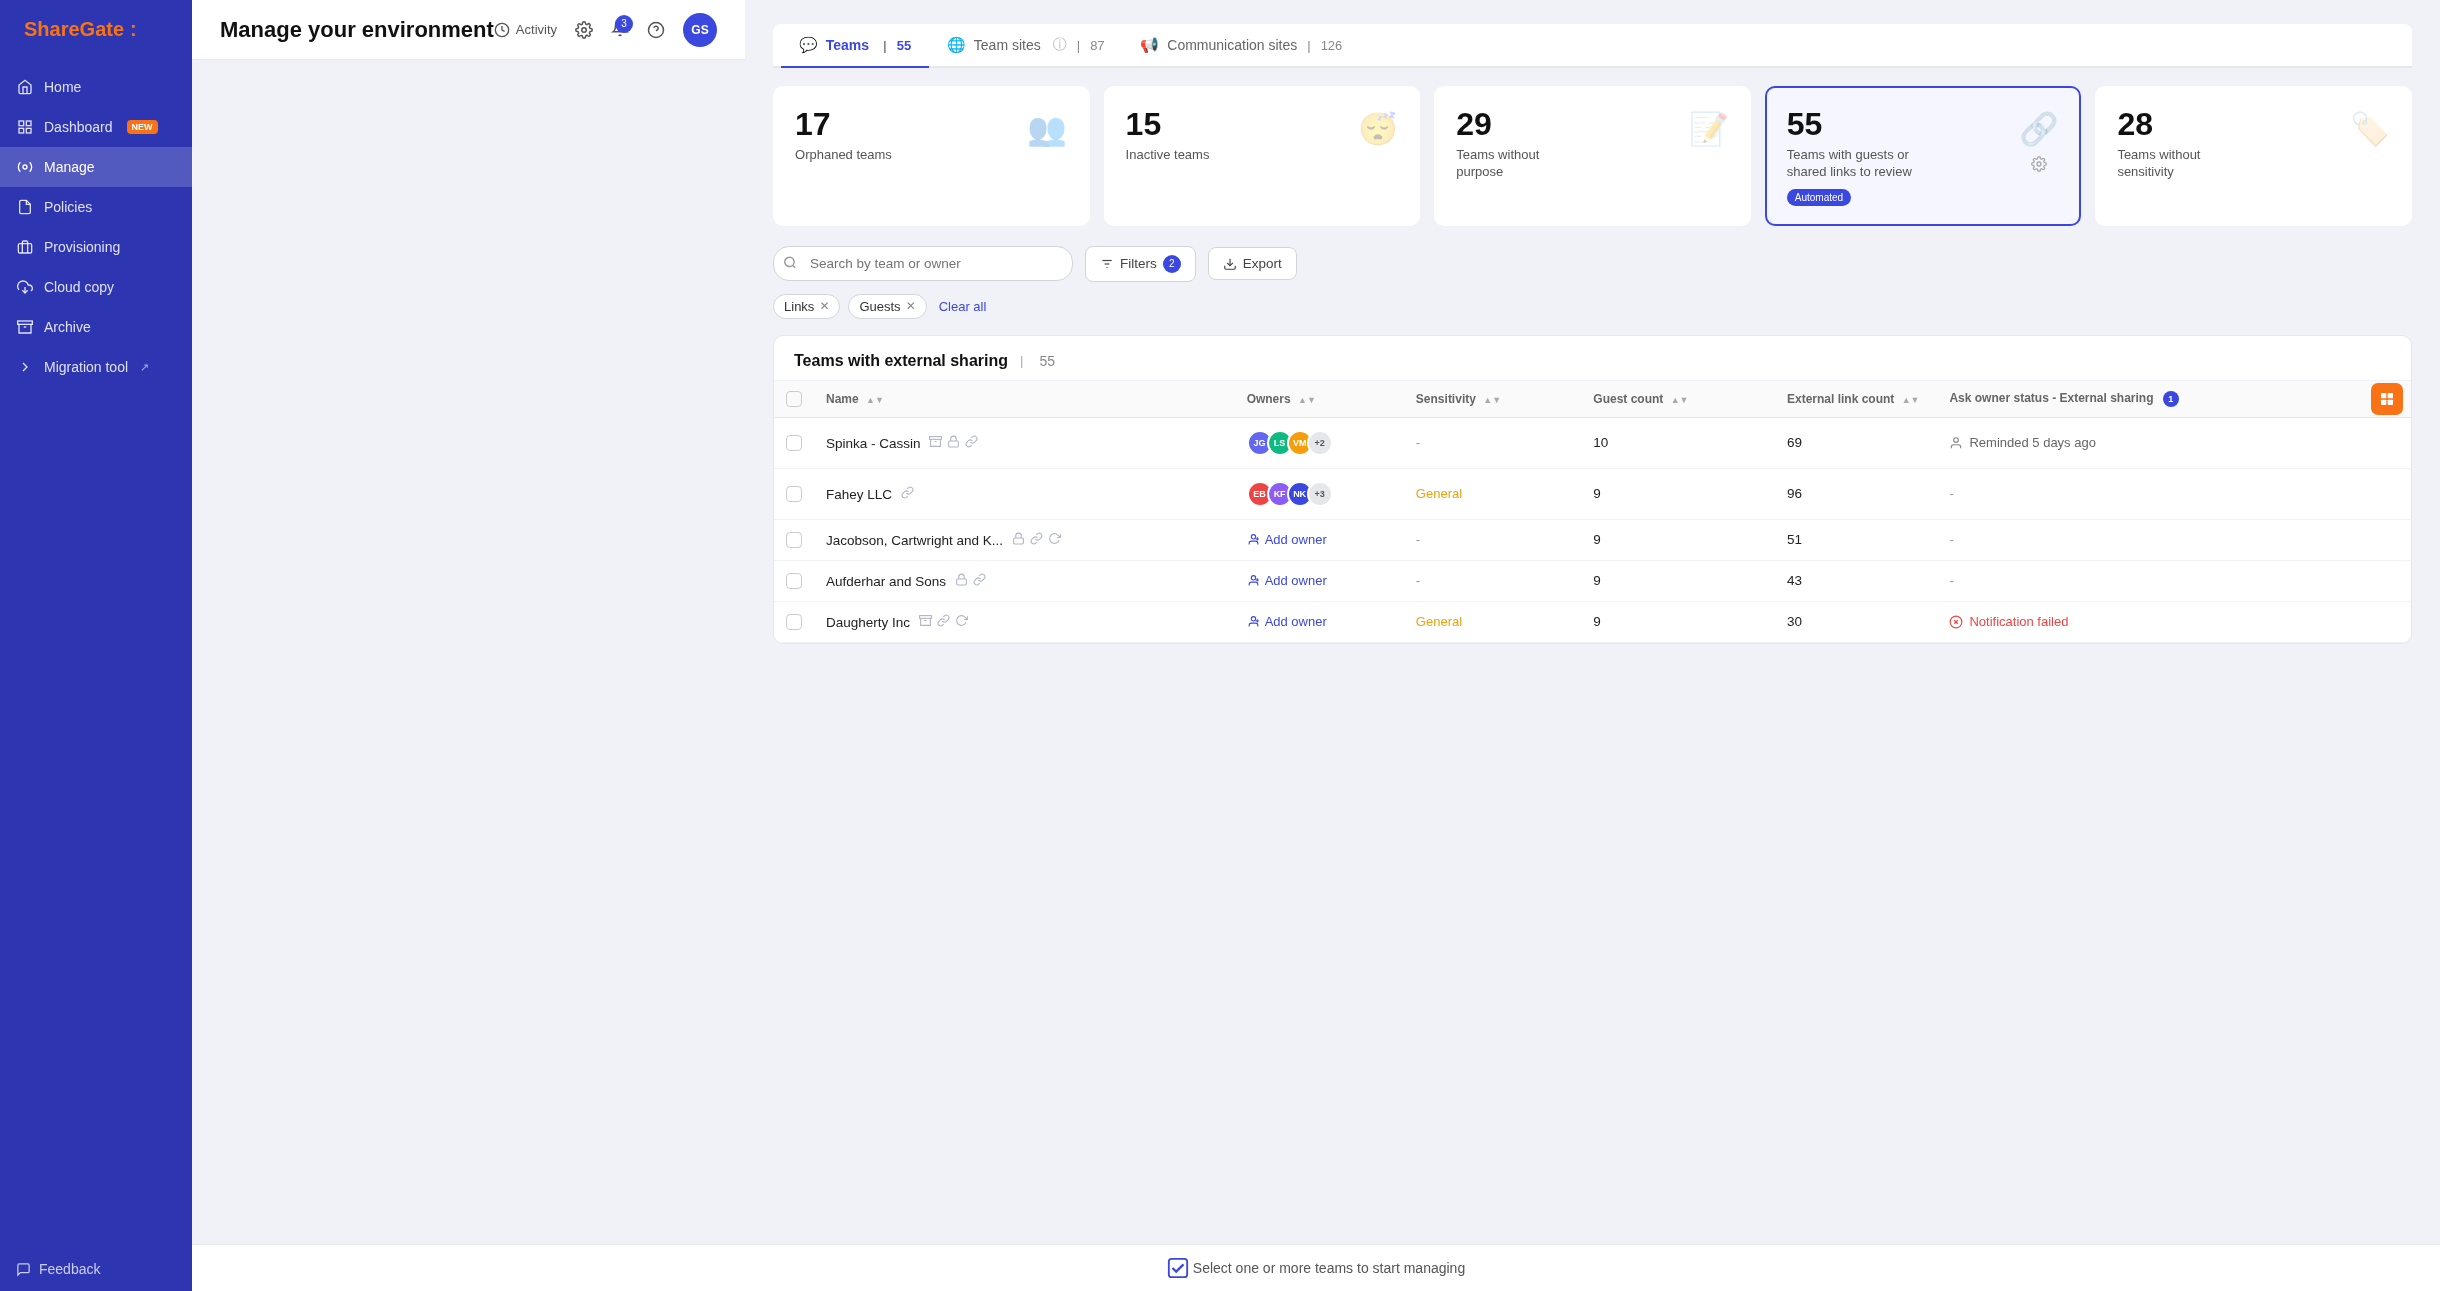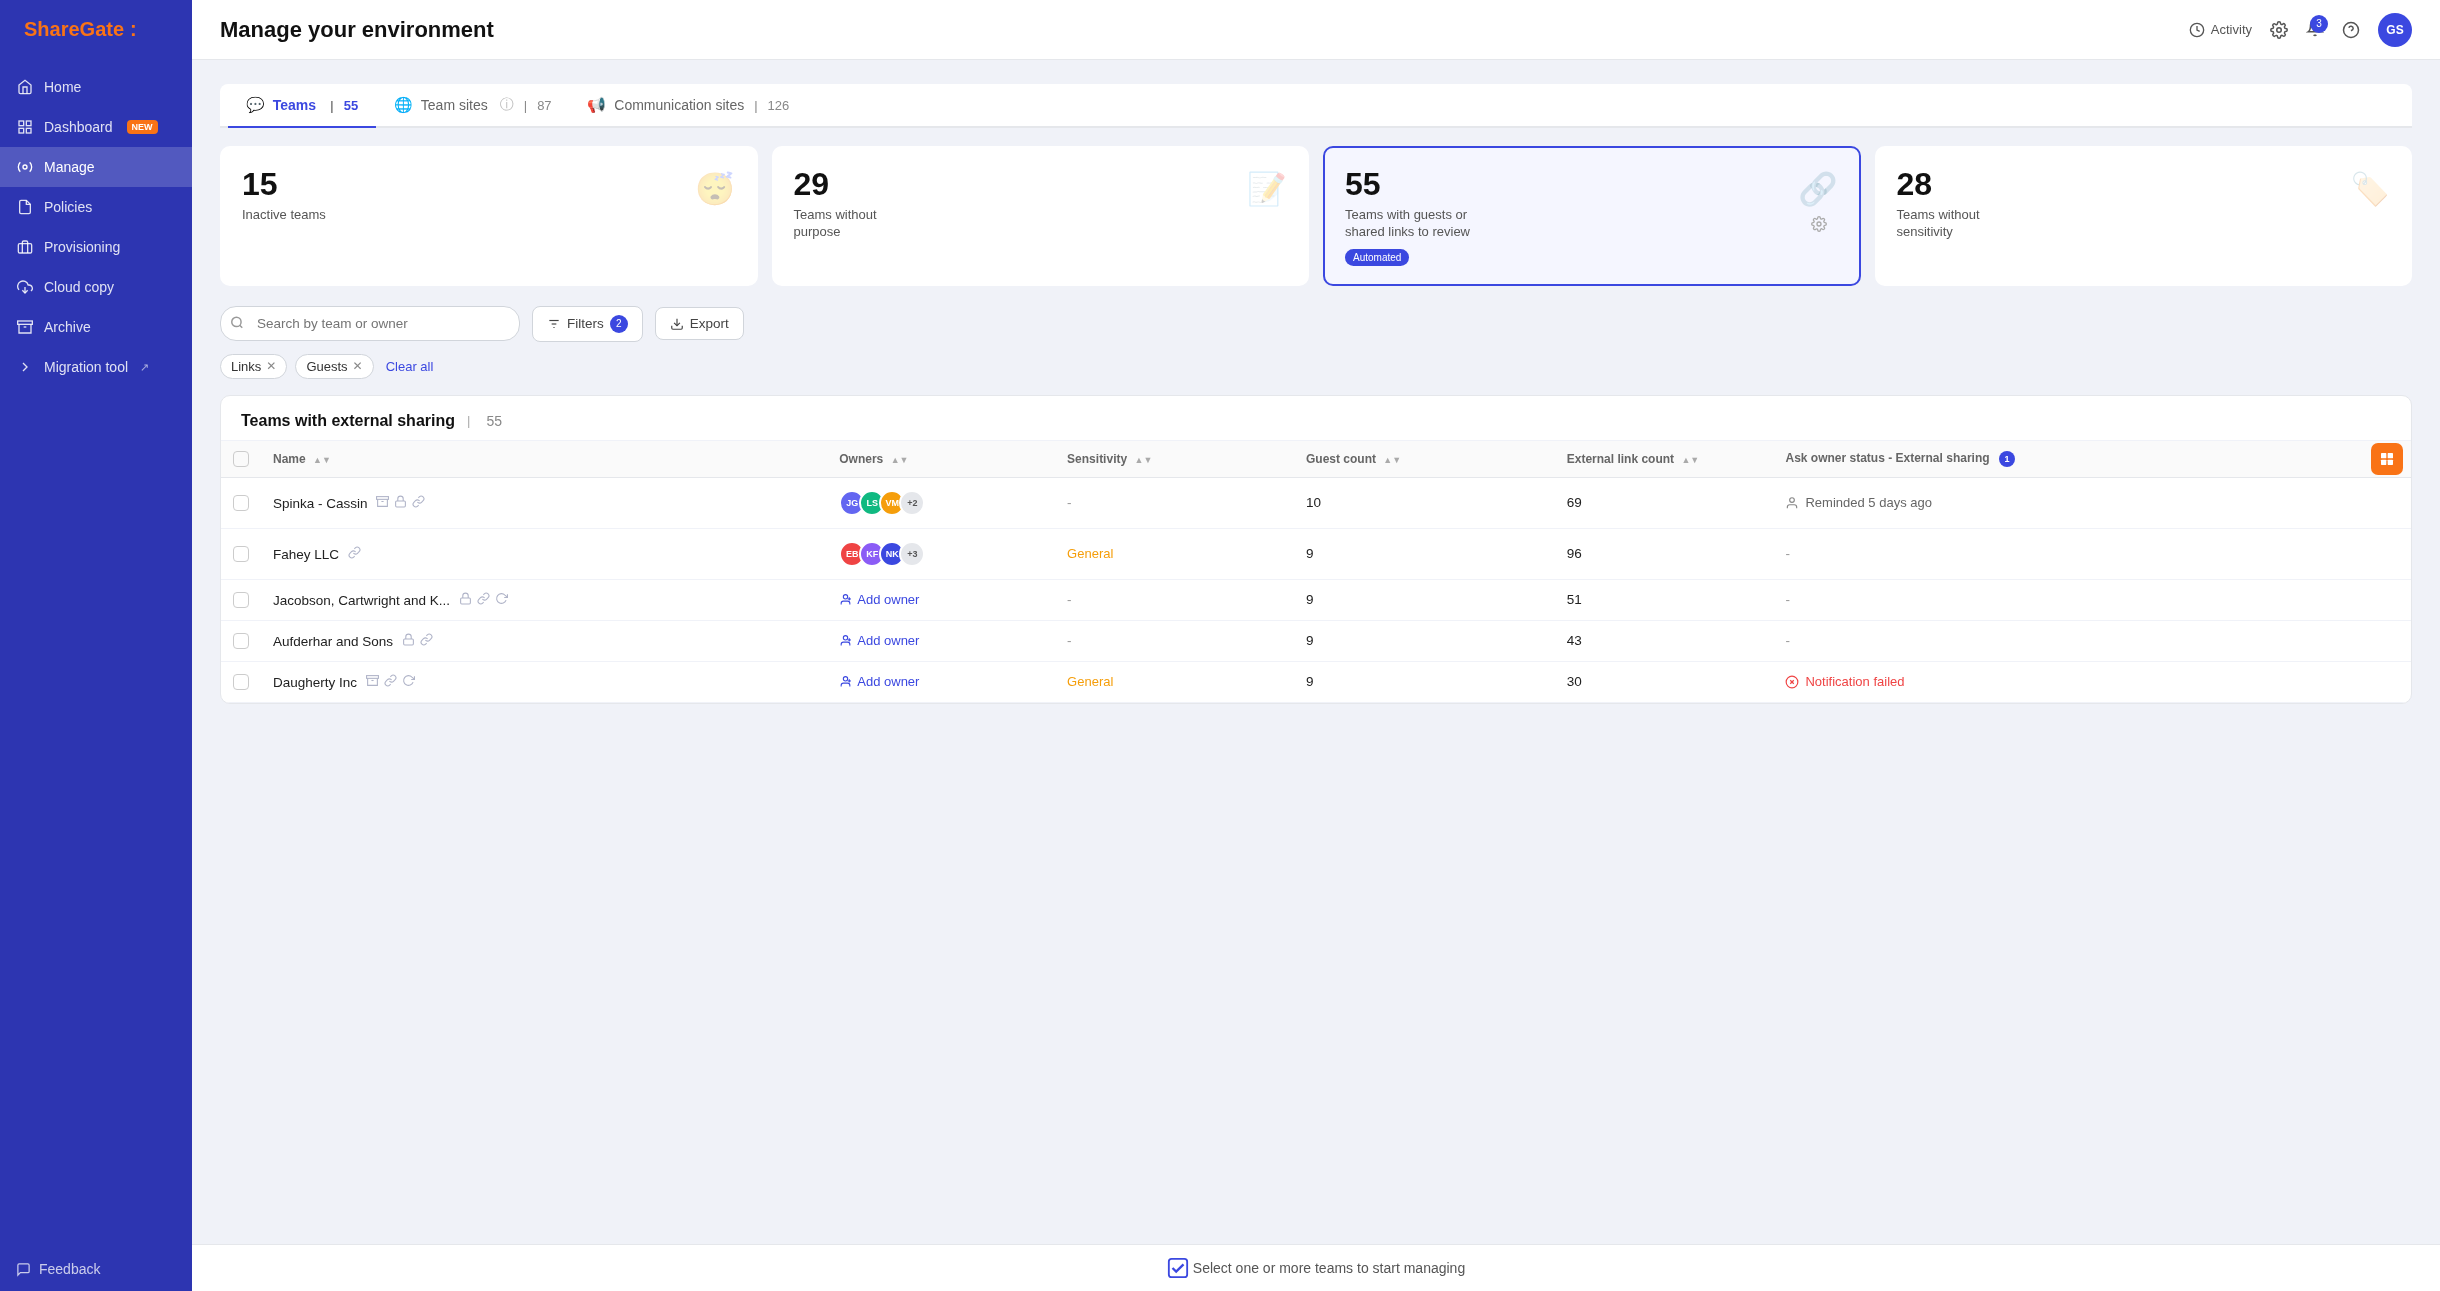--- a/index.html
+++ b/index.html
@@ -55,21 +55,21 @@
       cursor: pointer;
       display: flex;
       align-items: center;
       gap: 8px;
     }
 
     
     .main {
       flex: 1;
       display: flex;
-      flex-direction: column;
+      flex-direction: row;
       overflow: hidden;
       background: #f0f2f8;
     }
 
     
     .header {
       background: white;
       padding: 0 28px;
       height: 60px;
       display: flex;
@@ -500,20 +500,27 @@
       </div>
       <div class="tab">
         <span style="font-size:15px;">📢</span>
         <span>Communication sites</span>
         <span style="color:#888;font-size:13px;padding:0 2px;">|</span>
         <span style="color:#888;font-size:13px;">126</span>
       </div>
     </div>
 
     <div class="stat-cards">
+      <div class="stat-card">
+        <div class="stat-card-left">
+          <span class="stat-number">17</span>
+          <span class="stat-label">Orphaned teams</span>
+        </div>
+        <span class="stat-icon">👥</span>
+      </div>
       <div class="stat-card">
         <div class="stat-card-left">
           <span class="stat-number">15</span>
           <span class="stat-label">Inactive teams</span>
         </div>
         <span class="stat-icon">😴</span>
       </div>
       <div class="stat-card">
         <div class="stat-card-left">
           <span class="stat-number">29</span>

